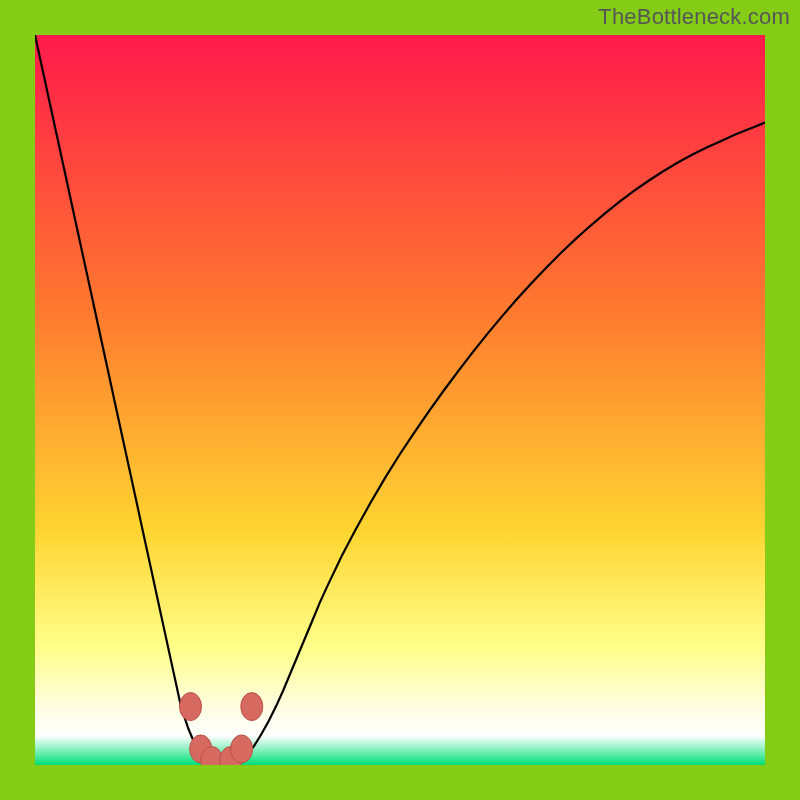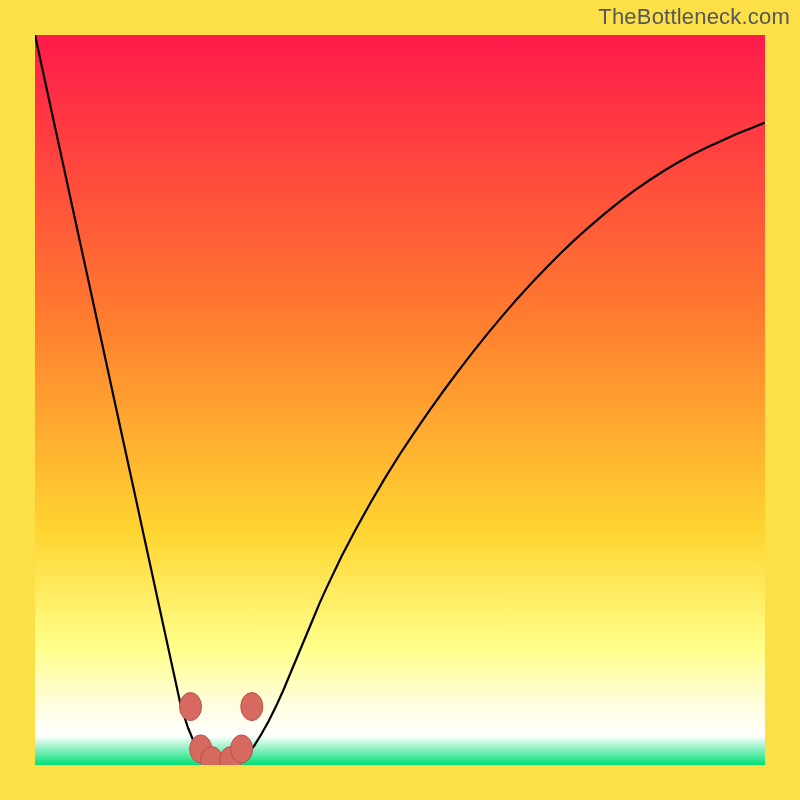--- a/index.html
+++ b/index.html
@@ -8,21 +8,21 @@
     width: 800px;
     height: 800px;
     background: #000;
     overflow: hidden;
     font-family: Arial, Helvetica, sans-serif;
   }
   .frame {
     position: absolute;
     left: 0; top: 0;
     width: 800px; height: 800px;
-    background: #fde047;
+    background: #84cc16;
   }
   .watermark {
     position: absolute;
     top: 4px;
     right: 10px;
     color: #575757;
     font-size: 22px;
     font-weight: 500;
     letter-spacing: 0.2px;
     z-index: 5;

